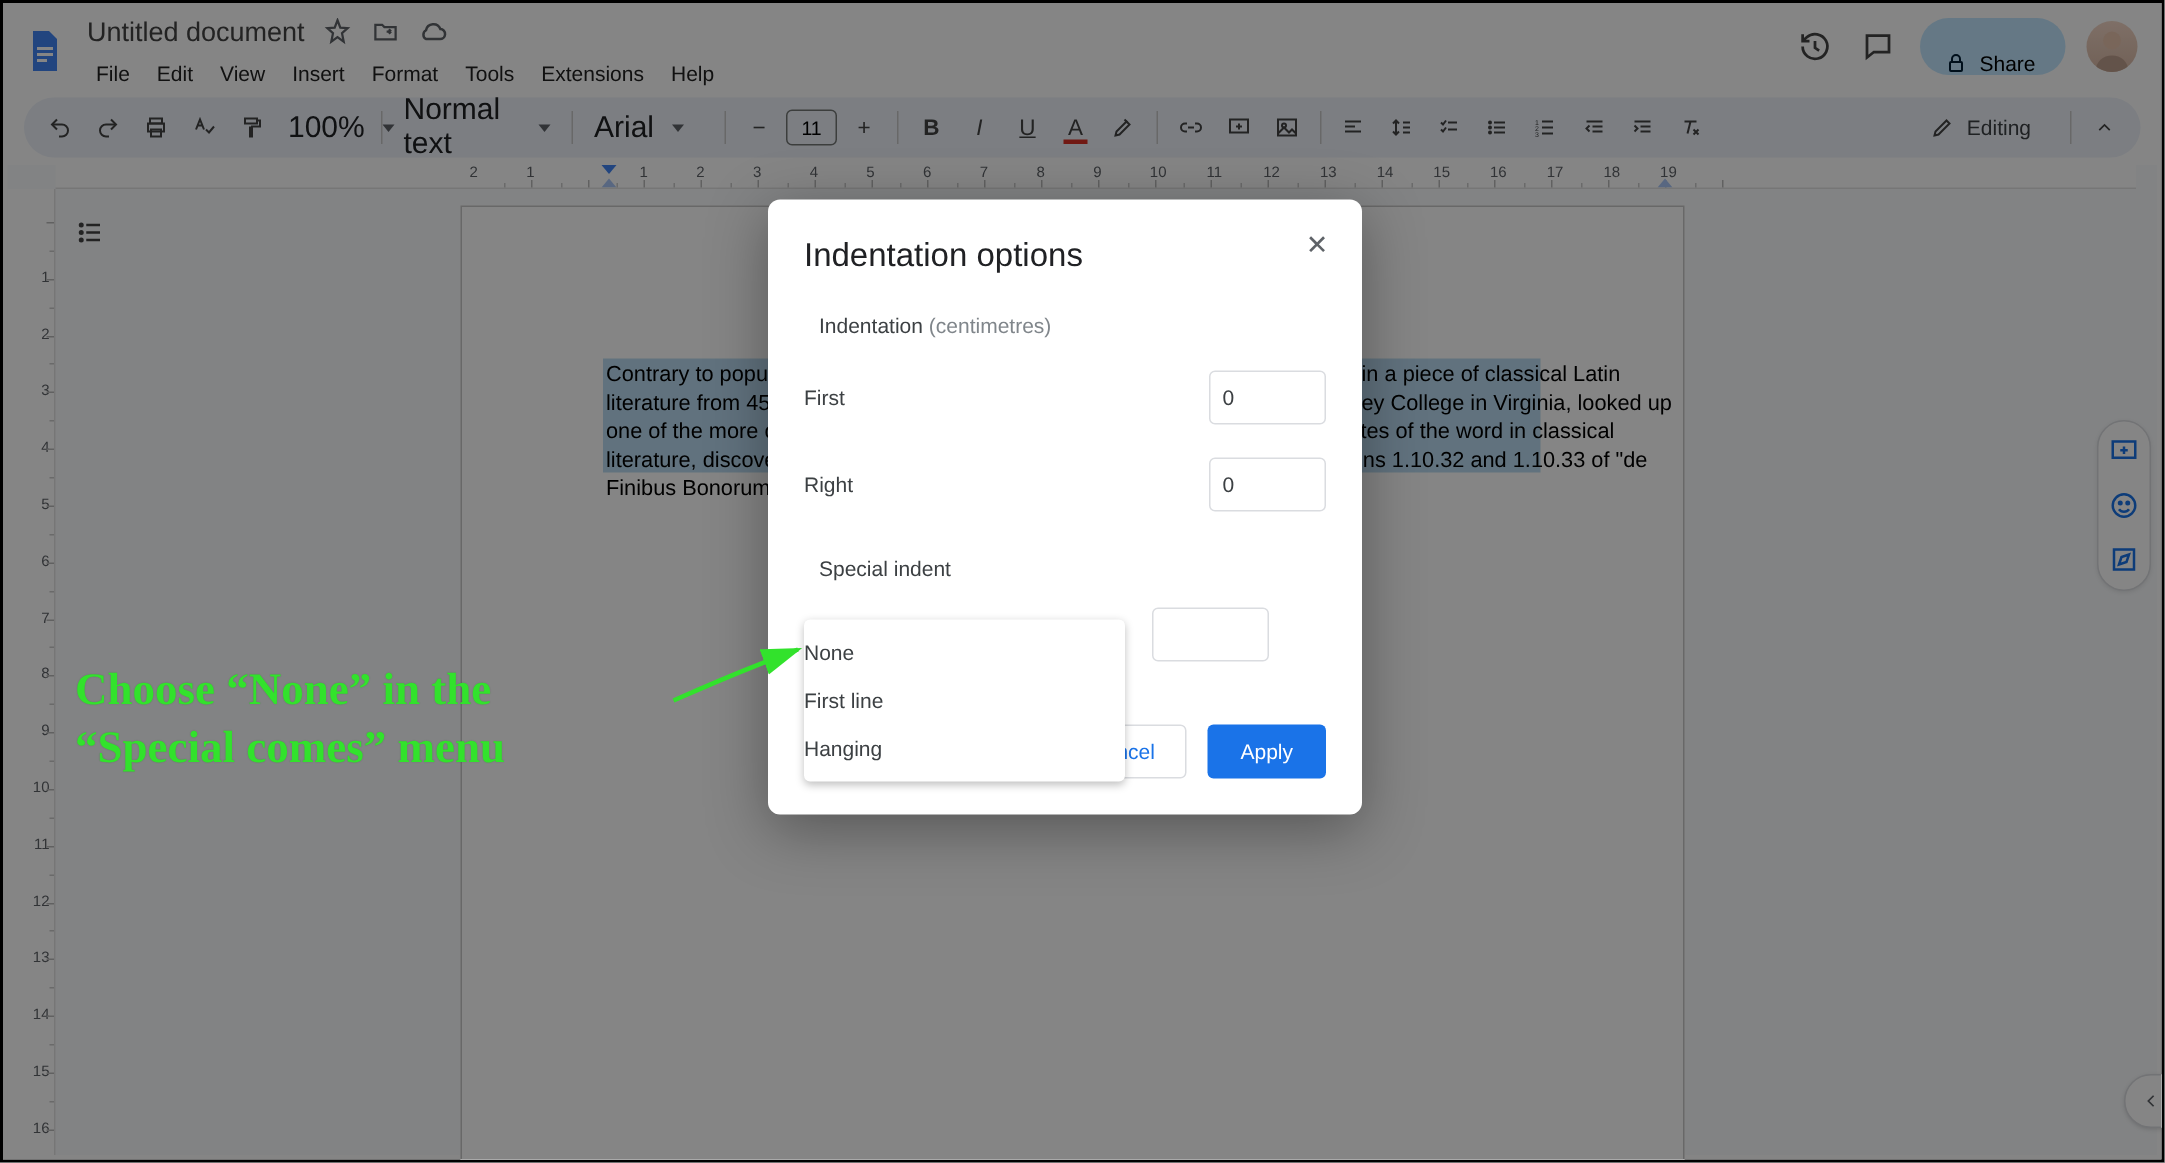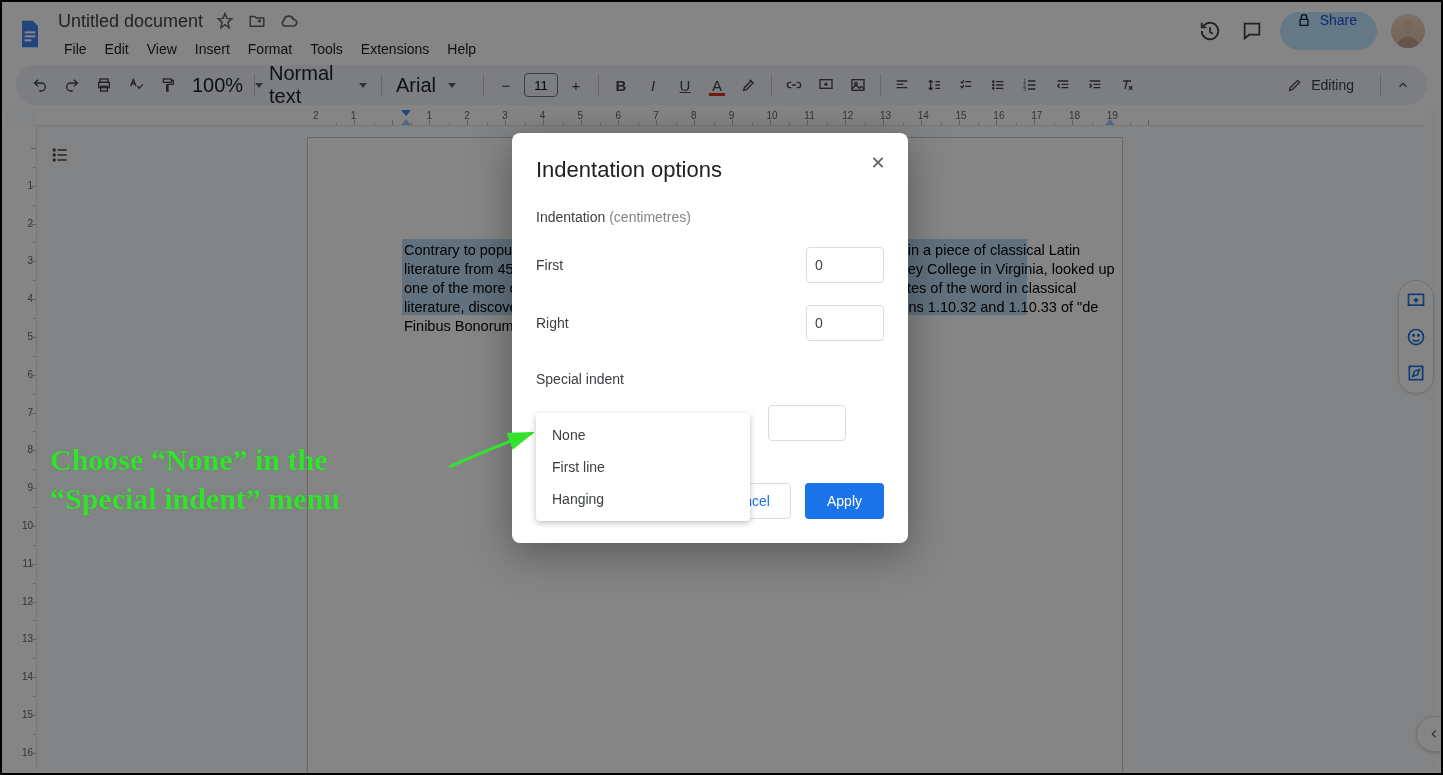--- a/index.html
+++ b/index.html
@@ -11,21 +11,21 @@
   .docs-logo { width: 40px; height: 52px; display: flex; align-items: center; justify-content: center; }
   .docs-logo svg { width: 32px; height: 32px; }
   .title-area { flex: 1; display: flex; flex-direction: column; }
   .title-row { display: flex; align-items: center; height: 26px; gap: 12px; padding-left: 8px; }
   .doc-title { font-size: 18px; color: #444; }
   .title-icon { width: 20px; height: 20px; display: inline-flex; align-items: center; justify-content: center; color: #5f6368; }
   .menu-row { display: flex; gap: 2px; padding-left: 6px; margin-top: 3px; }
   .menu-item { font-size: 14px; color: #222; padding: 4px 8px; border-radius: 4px; cursor: pointer; }
   .header-right { display: flex; align-items: center; gap: 14px; margin-top: 4px; padding-right: 8px; }
   .hr-icon { width: 28px; height: 28px; color: #444; display:inline-flex; align-items:center; justify-content:center; border-radius:50%; }
-  .share-btn { background: #c2e7ff; border-radius: 40px; height: 38px; padding: 0 20px 0 16px; display: flex; align-items: flex-start; gap: 8px; font-size: 14px; color: #1d4ed8; font-weight: 500; cursor: pointer; }
+  .share-btn { background: #c2e7ff; border-radius: 40px; height: 38px; padding: 0 20px 0 16px; display: flex; align-items: flex-end; gap: 8px; font-size: 14px; color: #000000; font-weight: 500; cursor: pointer; }
   .avatar { width: 34px; height: 34px; border-radius: 50%; background: linear-gradient(#f2d6c6, #d9b9a6); display:inline-flex; align-items:center; justify-content:center; overflow:hidden; }
 
   
   .toolbar-wrap { padding: 0 14px; }
   .toolbar { background: #edf2fa; border-radius: 24px; height: 40px; display: flex; align-items: center; padding: 0 10px; gap: 4px; }
   .tb-btn { width: 28px; height: 28px; display:flex; align-items:center; justify-content:center; border-radius: 4px; color:#444; cursor:pointer; font-size:15px;}
   .tb-sep { width:1px; height:22px; background:#c7c7c7; margin:0 4px; }
   .tb-text { font-size: 20px; color:#202124; padding:0 6px; display:flex; align-items:center; gap:6px; cursor:pointer; }
   .tb-text .caret { border-left:4px solid transparent; border-right:4px solid transparent; border-top:5px solid #5f6368; margin-left: 6px;}
   .tb-zoom { width:60px; }
@@ -64,34 +64,34 @@
 
   .explore-btn { position:absolute; bottom:18px; right:-14px; width:36px; height:36px; background:#fff; border:1px solid #dadce0; border-radius:50% 0 0 50%; display:flex; align-items:center; justify-content:center; box-shadow:0 1px 3px rgba(0,0,0,.15); cursor:pointer;}
 
   
   .scrim { position:absolute; inset:0; background:rgba(0,0,0,0.48); }
 
   
   .dialog { position:absolute; top:131px; left:510px; width:396px; background:#fff; border-radius:8px; box-shadow: 0 10px 40px rgba(0,0,0,.35); padding: 24px 24px 24px 24px; font-family: "Google Sans", Arial, sans-serif; }
   .dialog h2 { font-size: 22px; font-weight:400; color:#202124; }
   .dialog .close { position:absolute; top:18px; right:18px; width:24px; height:24px; color:#5f6368; cursor:pointer; display:flex; align-items:center; justify-content:center; font-size:18px;}
-  .section-label { font-size:14px; color:#3c4043; margin-top:26px;}
+  .section-label { font-size:14px; color:#3c4043; margin-top:26px;margin-left:10px;}
   .section-label .unit { color:#80868b; }
   .field-row { display:flex; align-items:center; justify-content:space-between; margin-top:22px; }
   .field-row label { font-size:14px; color:#3c4043; }
   .num-input { width:78px; height:36px; border:1px solid #dadce0; border-radius:4px; padding:0 8px; font-size:14px; color:#3c4043; }
   .special-row { display:flex; gap:18px; align-items:flex-start; margin-top:18px;}
   .special-dropdown-anchor { width:214px; height:36px; }
   .special-value-input { width:78px; height:36px; border:1px solid #dadce0; border-radius:4px; }
   .dialog-actions { display:flex; justify-content:flex-end; gap:14px; margin-top:42px; }
   .btn-cancel { background:#fff; border:1px solid #dadce0; color:#1a73e8; font-size:14px; height:36px; padding:0 20px; border-radius:4px; cursor:pointer; font-weight:500;}
   .btn-apply { background:#1a73e8; color:#fff; font-size:14px; height:36px; padding:0 22px; border-radius:4px; cursor:pointer; border:none; font-weight:500;}
 
   .dropdown-menu { position:absolute; top:280px; left:24px; width:214px; background:#fff; border-radius:4px; box-shadow:0 2px 6px rgba(0,0,0,.25); padding:6px 0; z-index:5;}
-  .dropdown-menu .opt { padding:8px 16px; font-size:14px; color:#3c4043; cursor:pointer; }
+  .dropdown-menu .opt { padding:8px 0; font-size:14px; color:#3c4043; cursor:pointer; }
 
   
   .annotation { position:absolute; color:#32e22c; font-family: "Comic Sans MS", "Segoe Script", cursive; font-size:30px; font-weight:600; line-height:1.3; pointer-events:none; text-shadow:0 0 1px rgba(0,0,0,.2);}
   .arrow { position:absolute; pointer-events:none; }
 </style>
 </head>
 <body>
 
 <div class="header">
   <div class="docs-logo">
@@ -558,21 +558,21 @@
 
   <div class="dropdown-menu">
     <div class="opt">None</div>
     <div class="opt">First line</div>
     <div class="opt">Hanging</div>
   </div>
 </div>
 
 <div class="annotation" style="top:438px; left:48px;">
   <div>Choose “None” in the</div>
-  <div>“Special indent” menu</div>
+  <div>“Special comes” menu</div>
 </div>
 <svg class="arrow" style="top:425px; left:442px;" width="100" height="50">
   <defs>
       <marker id="ah" markerWidth="10" markerHeight="10" refX="8" refY="3" orient="auto">
         <path d="M0,0 L9,3 L0,6 z" fill="#32e22c"></path>
       </marker>
     </defs>
   <path d="M5 40 Q 50 20 88 6" stroke="#32e22c" stroke-width="3" fill="none" marker-end="url(#ah)"></path>
 </svg>
 

